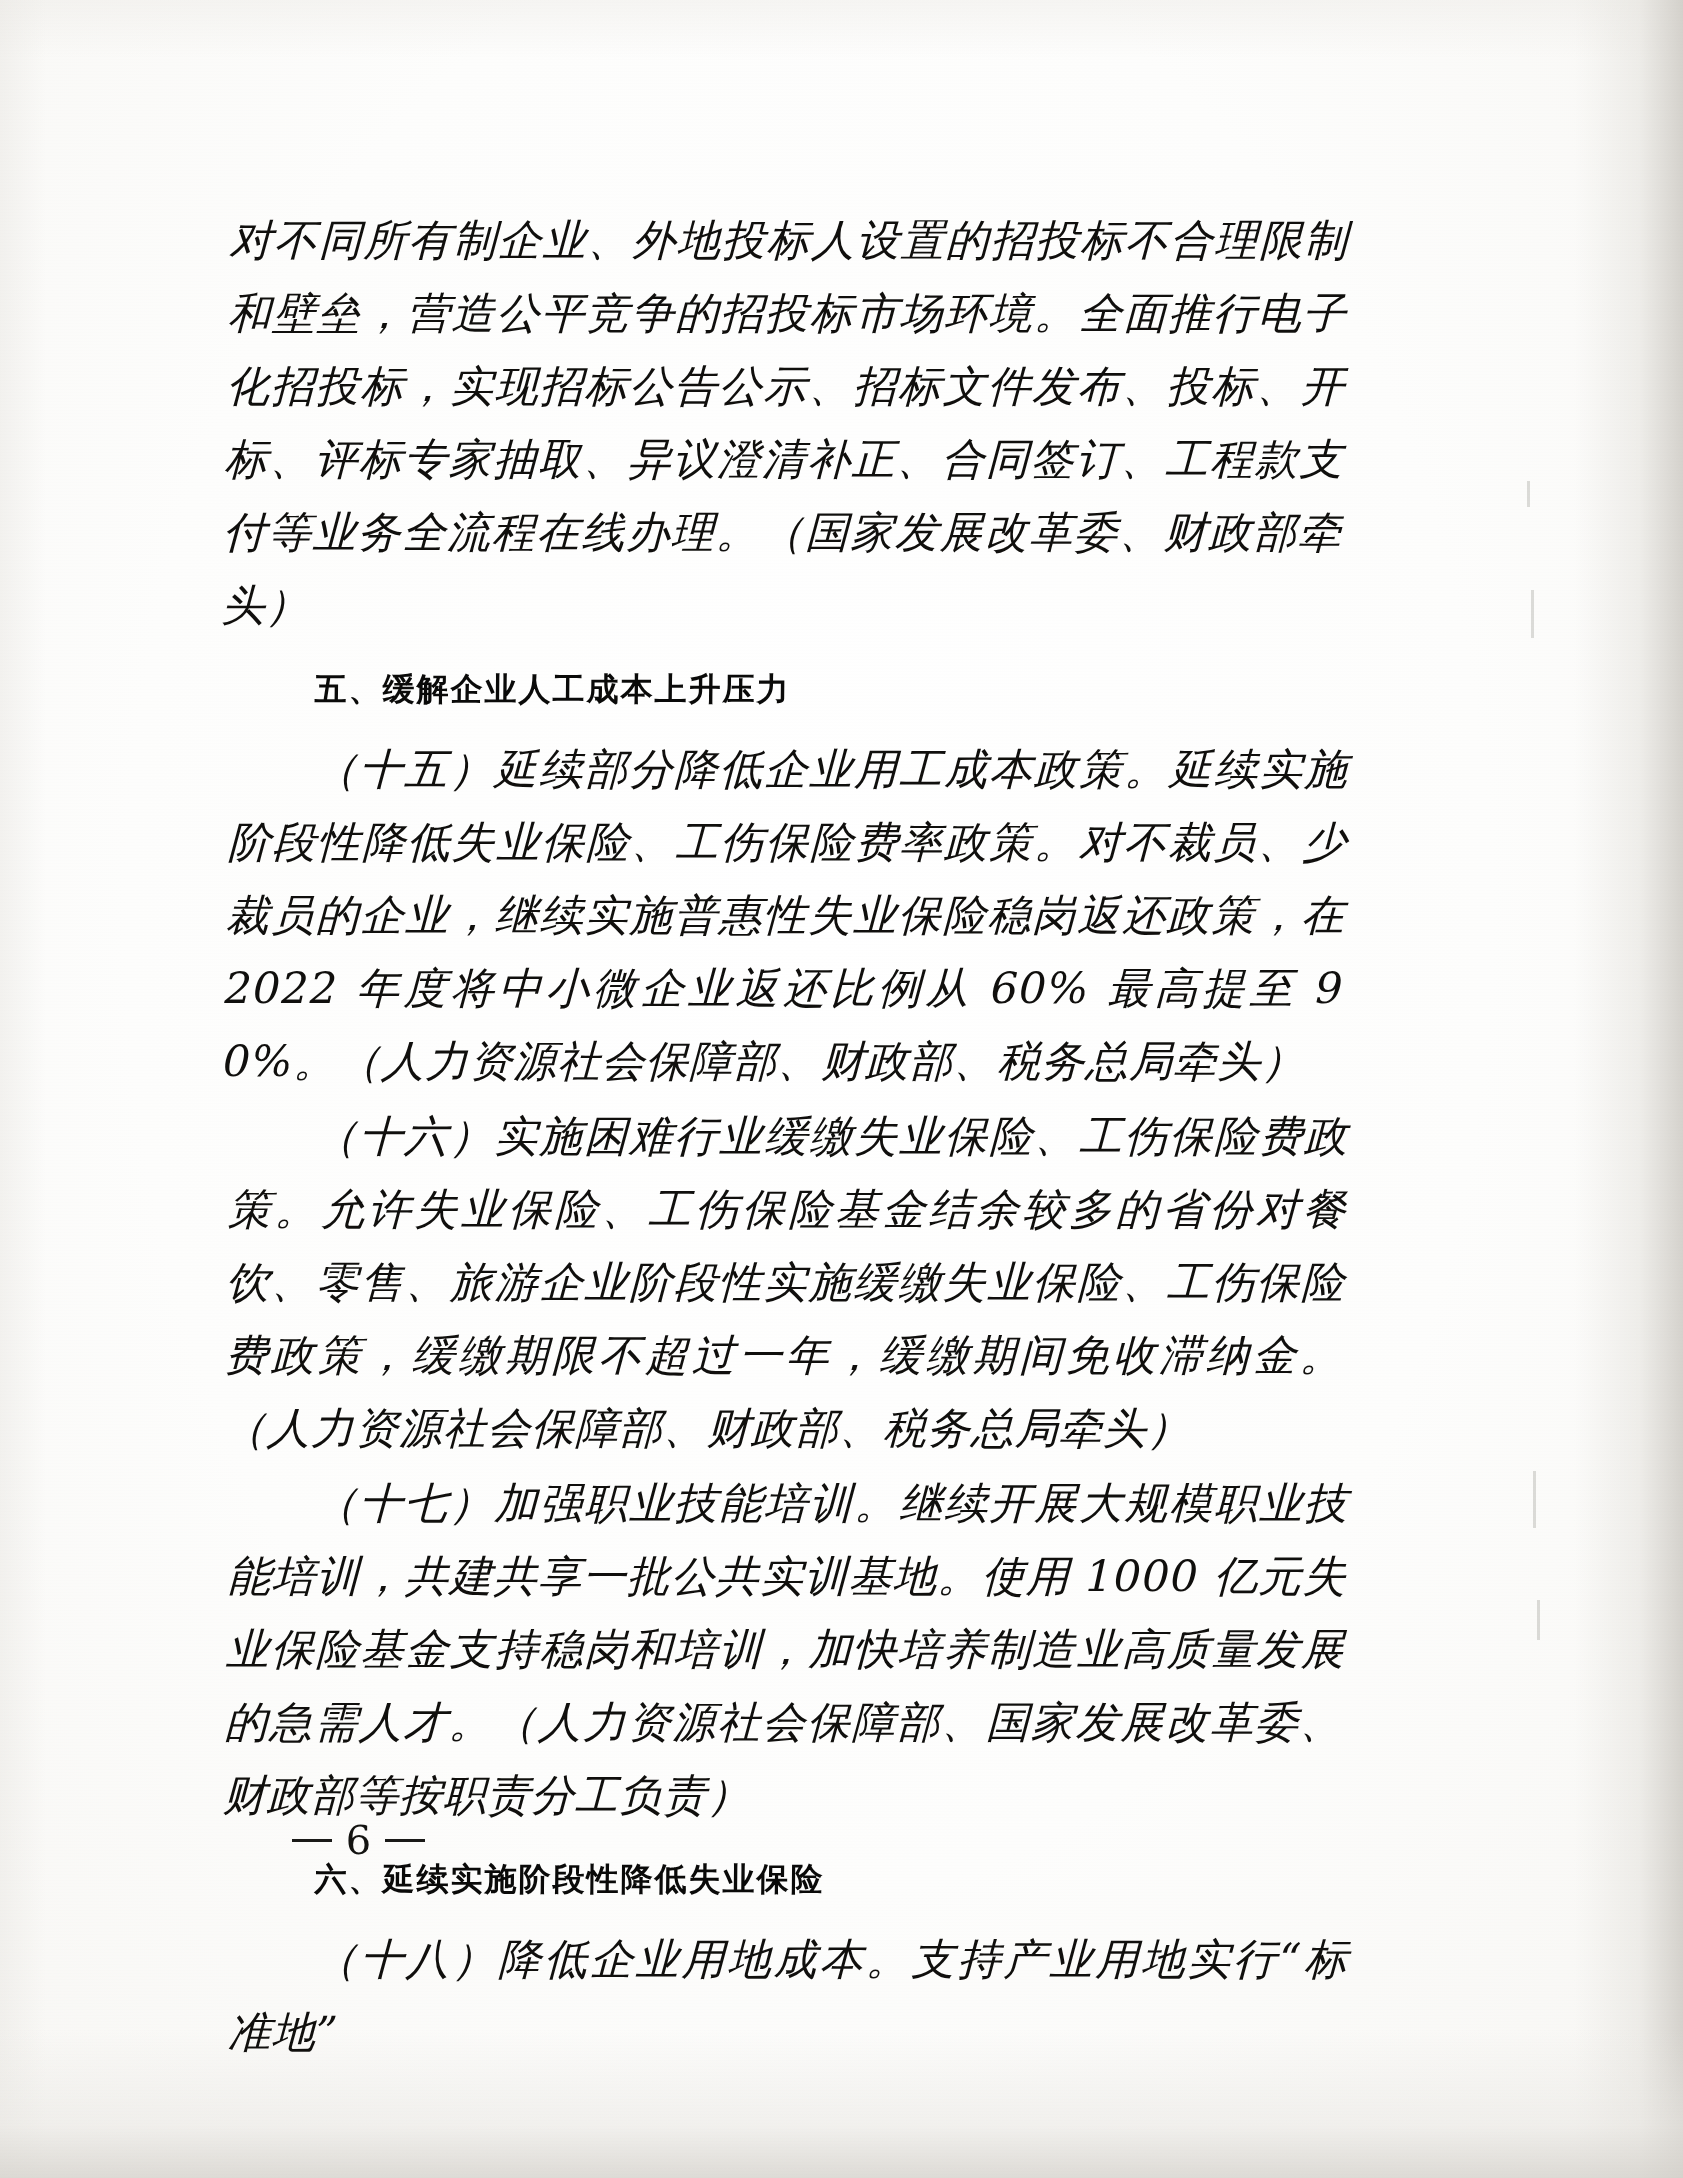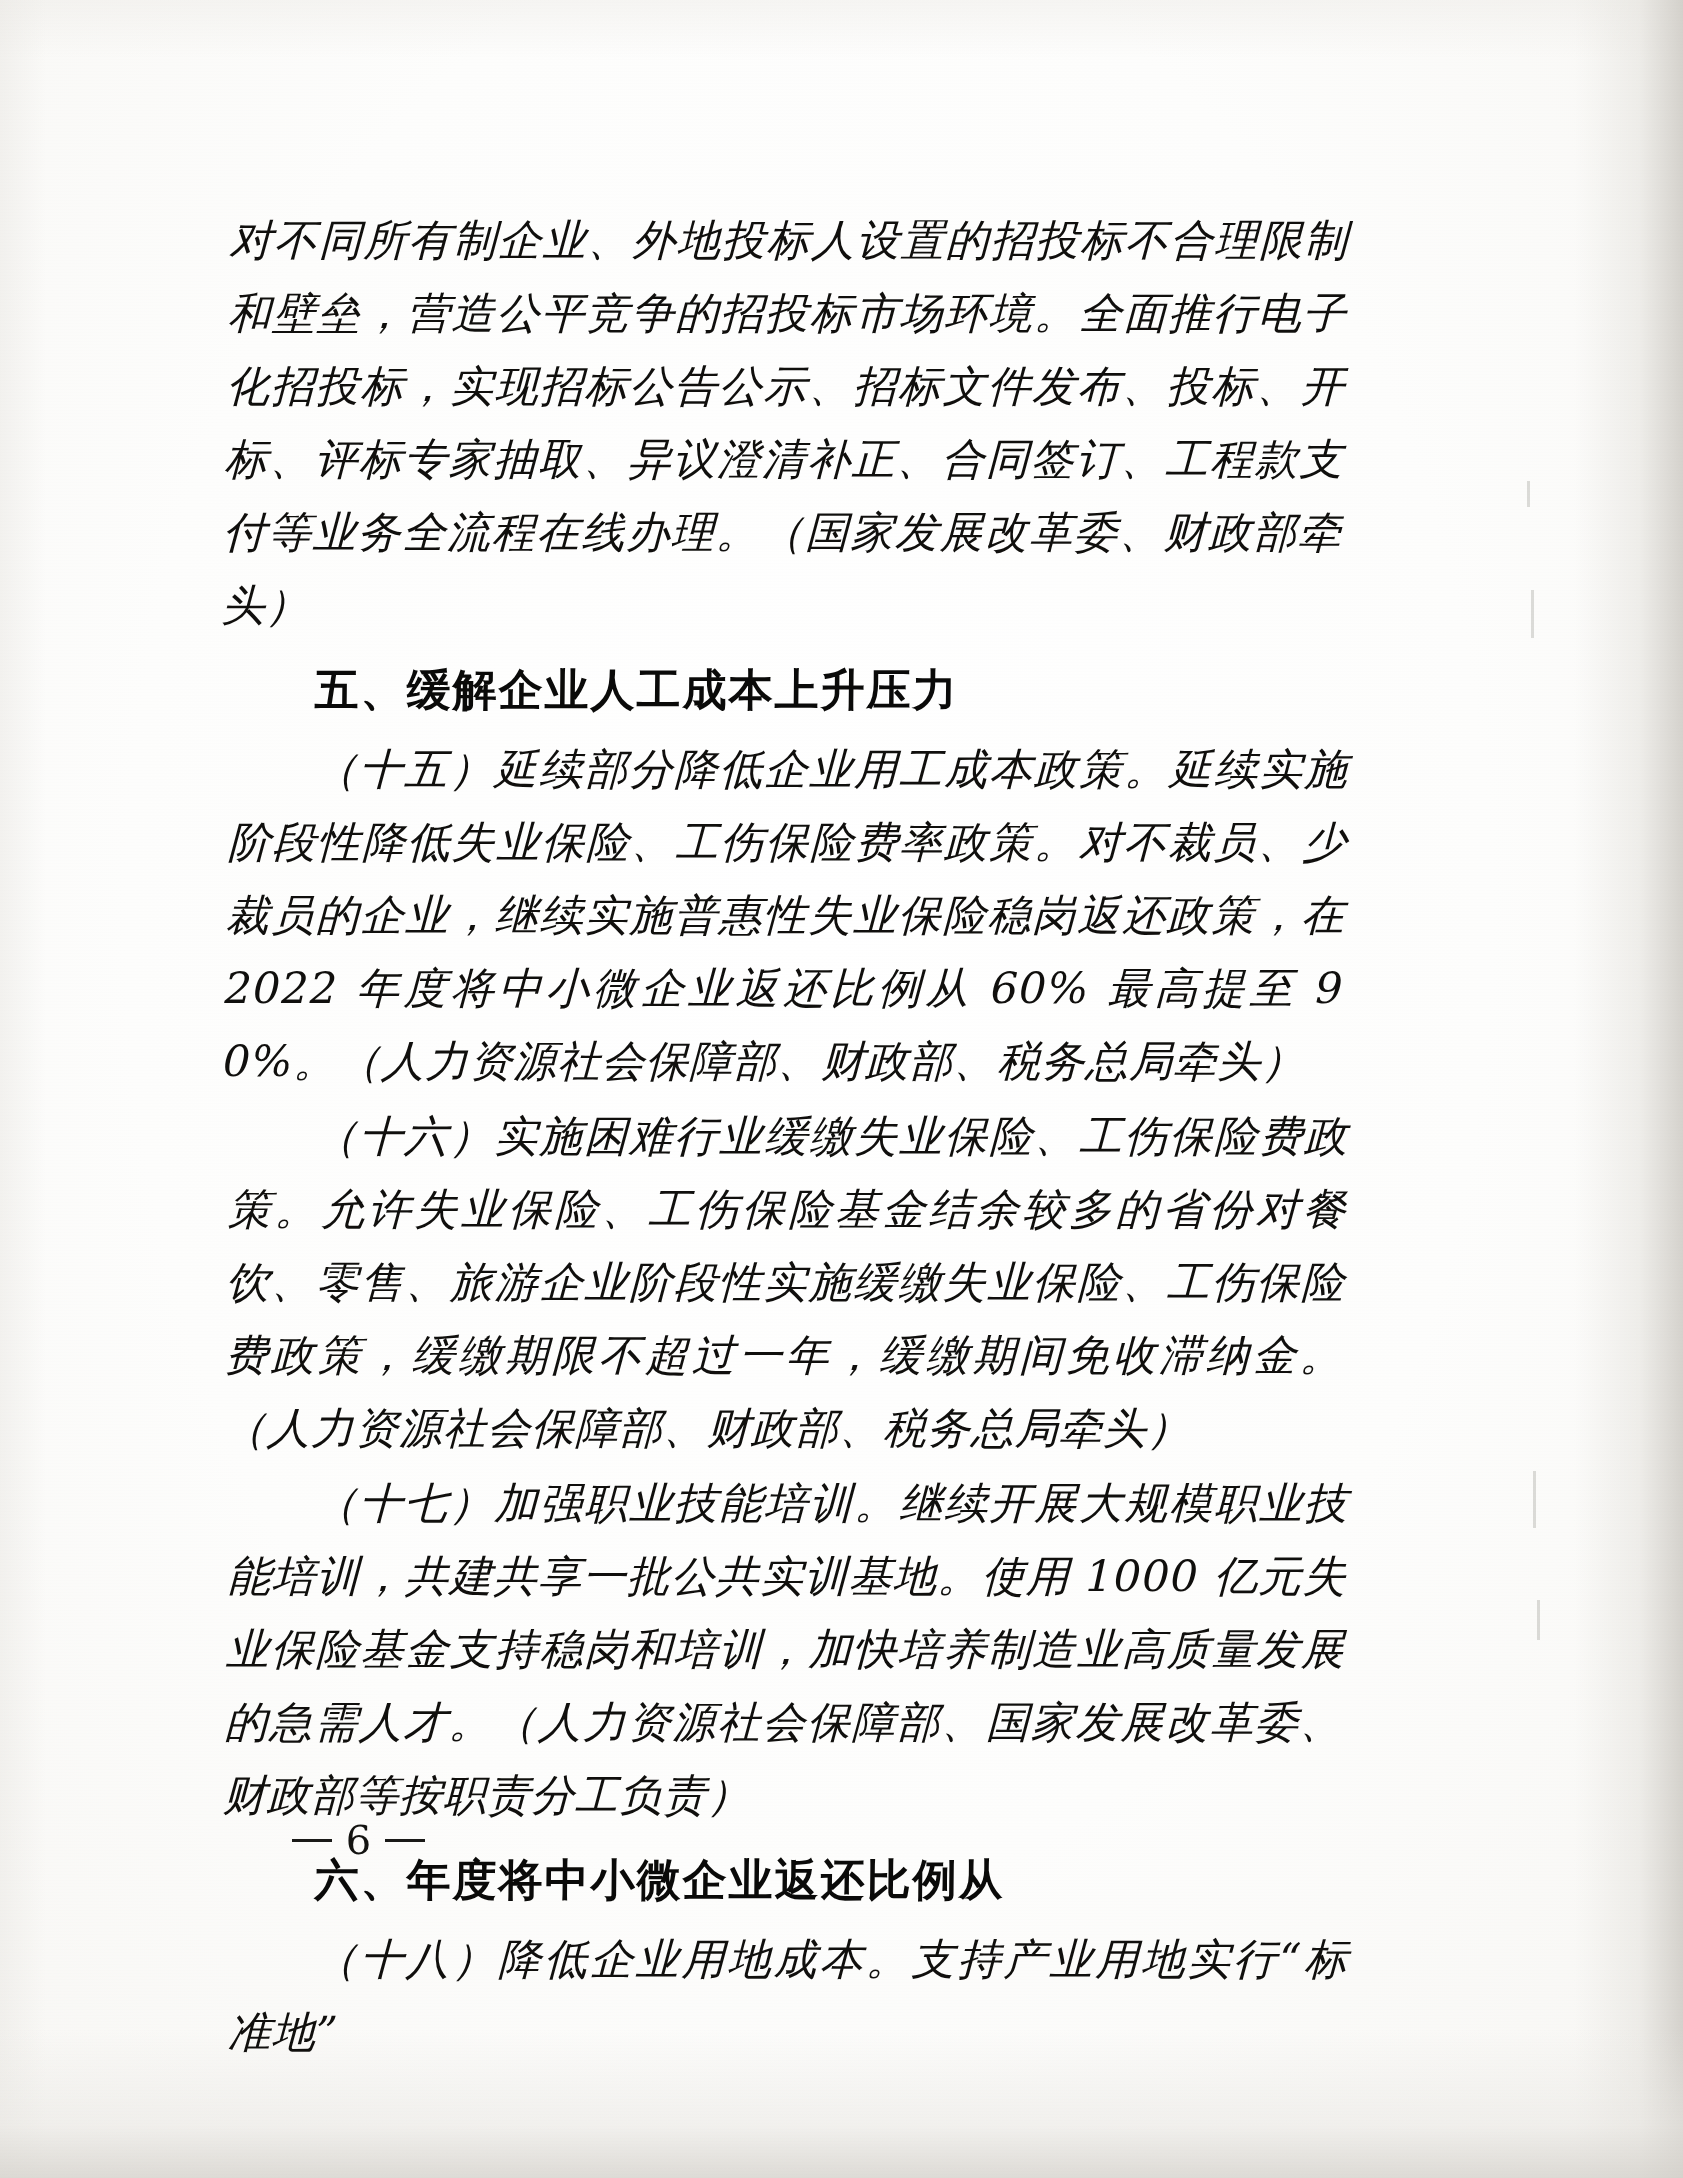--- a/index.html
+++ b/index.html
@@ -91,21 +91,21 @@
     text-indent: 0;
     word-break: break-all;
     transform: skewX(-1.2deg);
     transform-origin: left top;
   }
   .para.indent {
     text-indent: 85px;
   }
 
   .heading {
-    font-size: 44px;
+    font-size: 32px;
     line-height: 75px;
     letter-spacing: 2px;
     font-weight: 700;
     font-style: normal;
     color: #0a0a09;
     margin: 10px 0 6px 0;
     padding-left: 85px;
     font-family: "DejaVu Sans", "Liberation Sans", sans-serif;
     transform: skewX(-0.6deg);
     transform-origin: left top;
@@ -166,21 +166,21 @@
     <p class="para">对不同所有制企业、外地投标人设置的招投标不合理限制和壁垒，营造公平竞争的招投标市场环境。全面推行电子化招投标，实现招标公告公示、招标文件发布、投标、开标、评标专家抽取、异议澄清补正、合同签订、工程款支付等业务全流程在线办理。（国家发展改革委、财政部牵头）</p>
 
     <h2 class="heading">五、缓解企业人工成本上升压力</h2>
 
     <p class="para indent">（十五）延续部分降低企业用工成本政策。延续实施阶段性降低失业保险、工伤保险费率政策。对不裁员、少裁员的企业，继续实施普惠性失业保险稳岗返还政策，在 2022 年度将中小微企业返还比例从 60% 最高提至 90%。（人力资源社会保障部、财政部、税务总局牵头）</p>
 
     <p class="para indent">（十六）实施困难行业缓缴失业保险、工伤保险费政策。允许失业保险、工伤保险基金结余较多的省份对餐饮、零售、旅游企业阶段性实施缓缴失业保险、工伤保险费政策，缓缴期限不超过一年，缓缴期间免收滞纳金。（人力资源社会保障部、财政部、税务总局牵头）</p>
 
     <p class="para indent">（十七）加强职业技能培训。继续开展大规模职业技能培训，共建共享一批公共实训基地。使用 1000 亿元失业保险基金支持稳岗和培训，加快培养制造业高质量发展的急需人才。（人力资源社会保障部、国家发展改革委、财政部等按职责分工负责）</p>
 
-    <h2 class="heading">六、年度将中小微企业返还比例从</h2>
+    <h2 class="heading">六、延续实施阶段性降低失业保险</h2>
 
     <p class="para indent">（十八）降低企业用地成本。支持产业用地实行“标准地”</p>
 
   </div>
 
   <div class="page-footer">
     <span class="rule"></span>
     <span class="pnum">6</span>
     <span class="rule"></span>
   </div>

